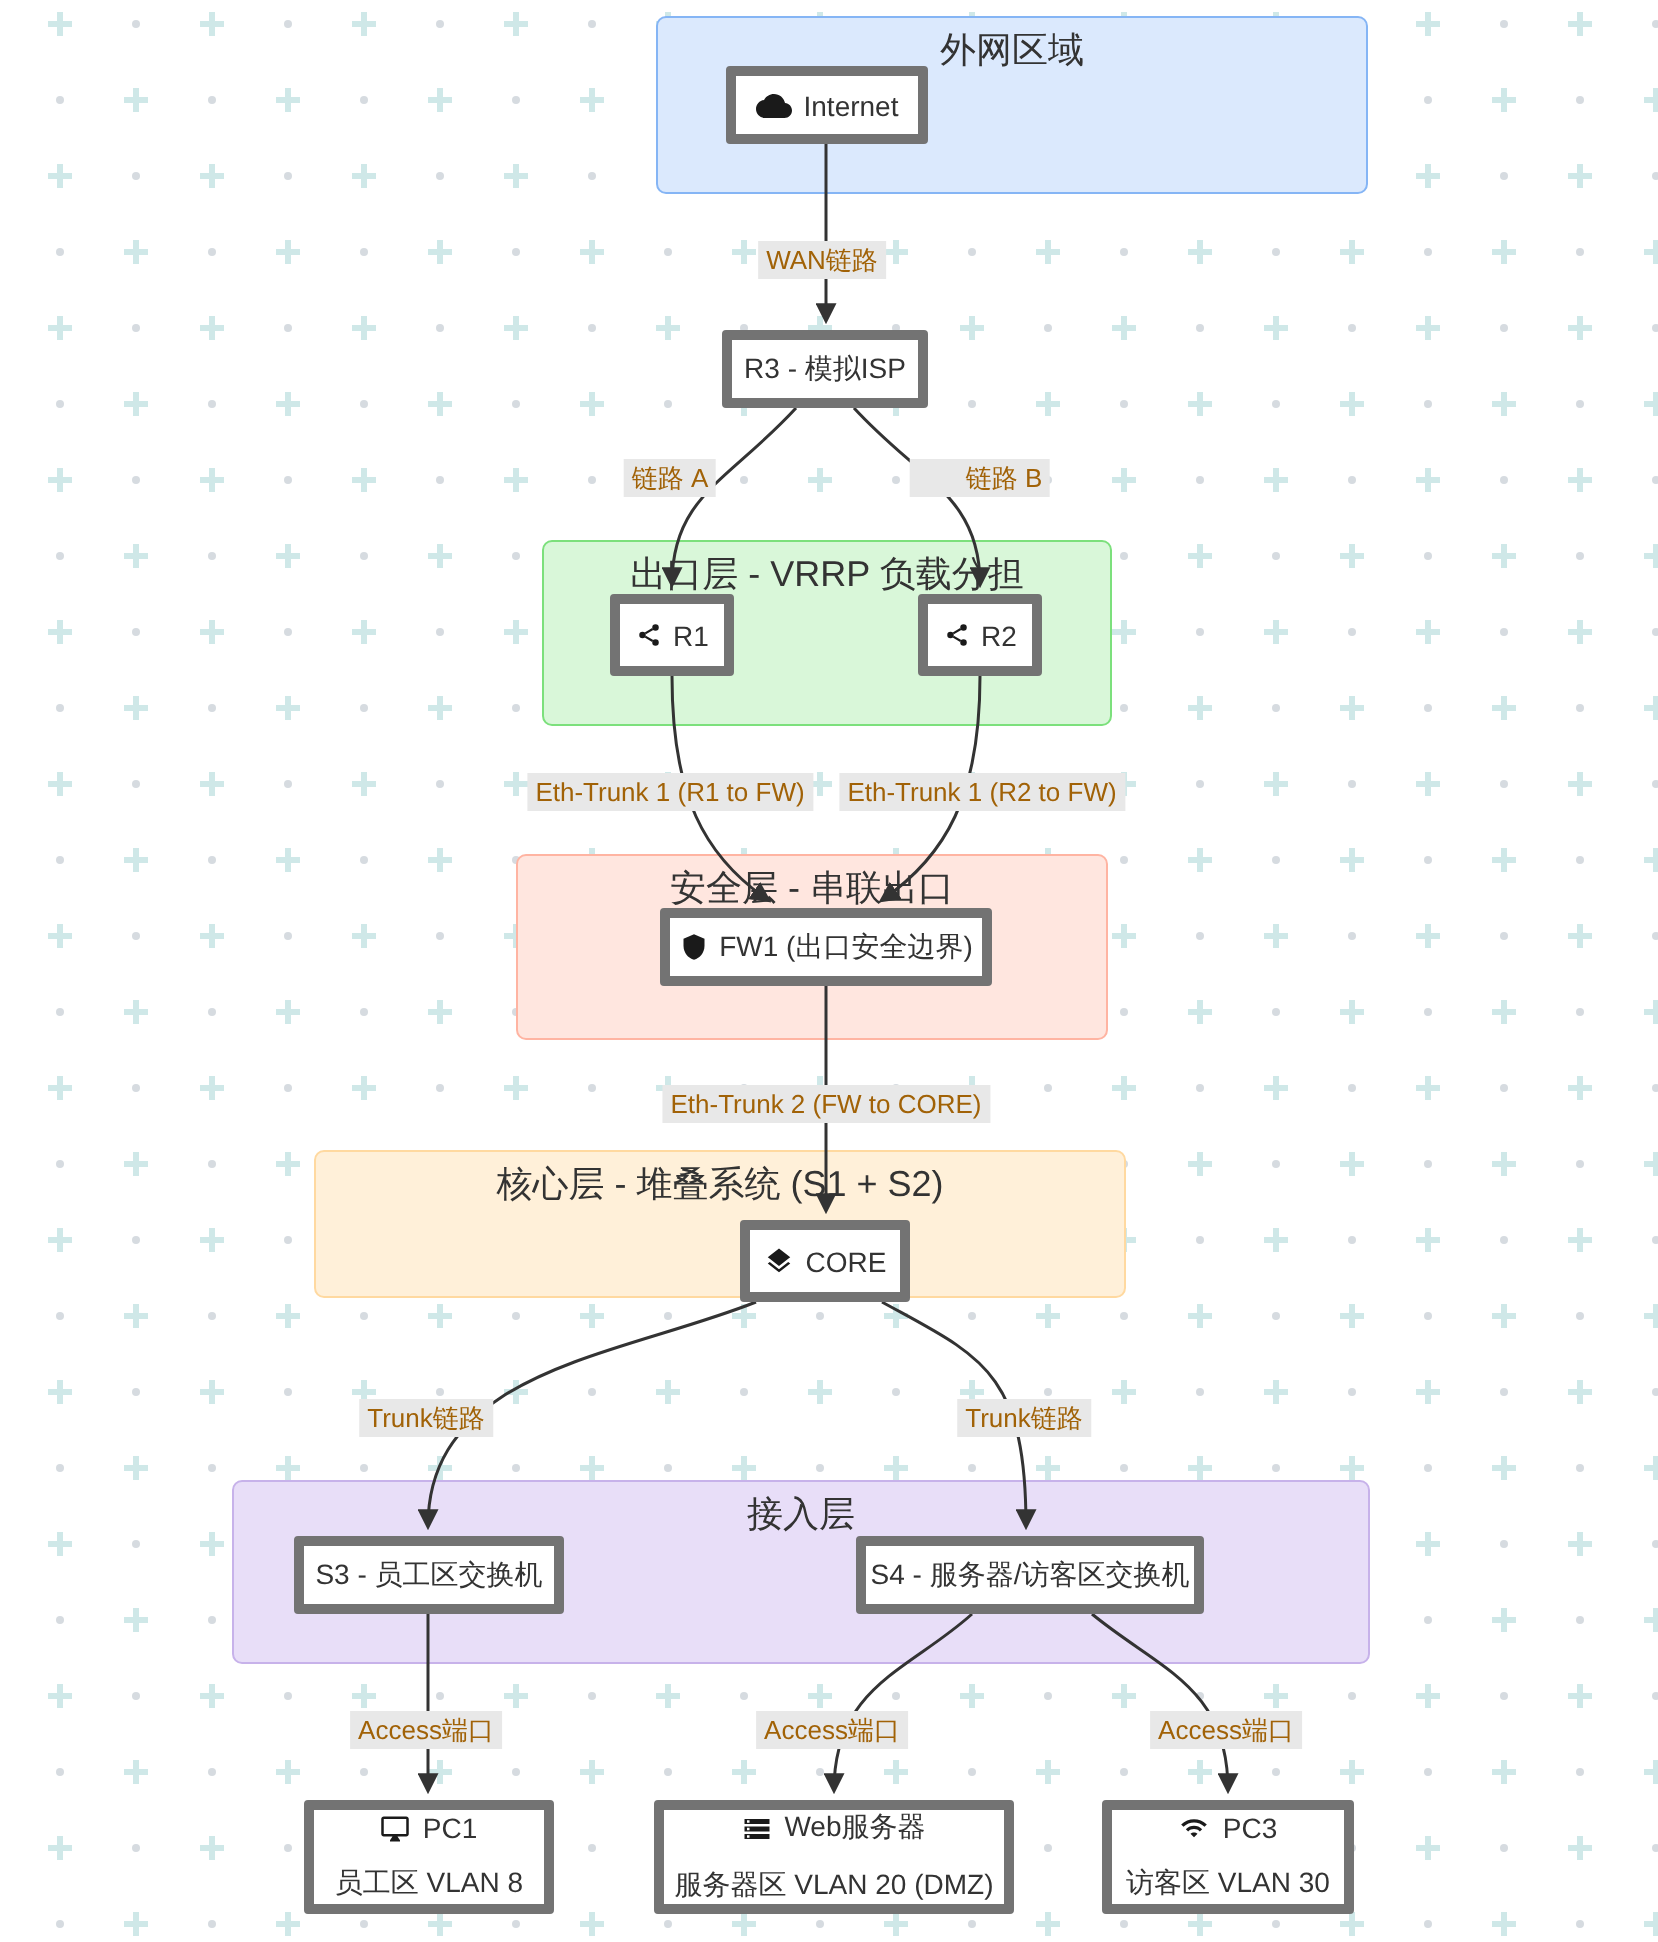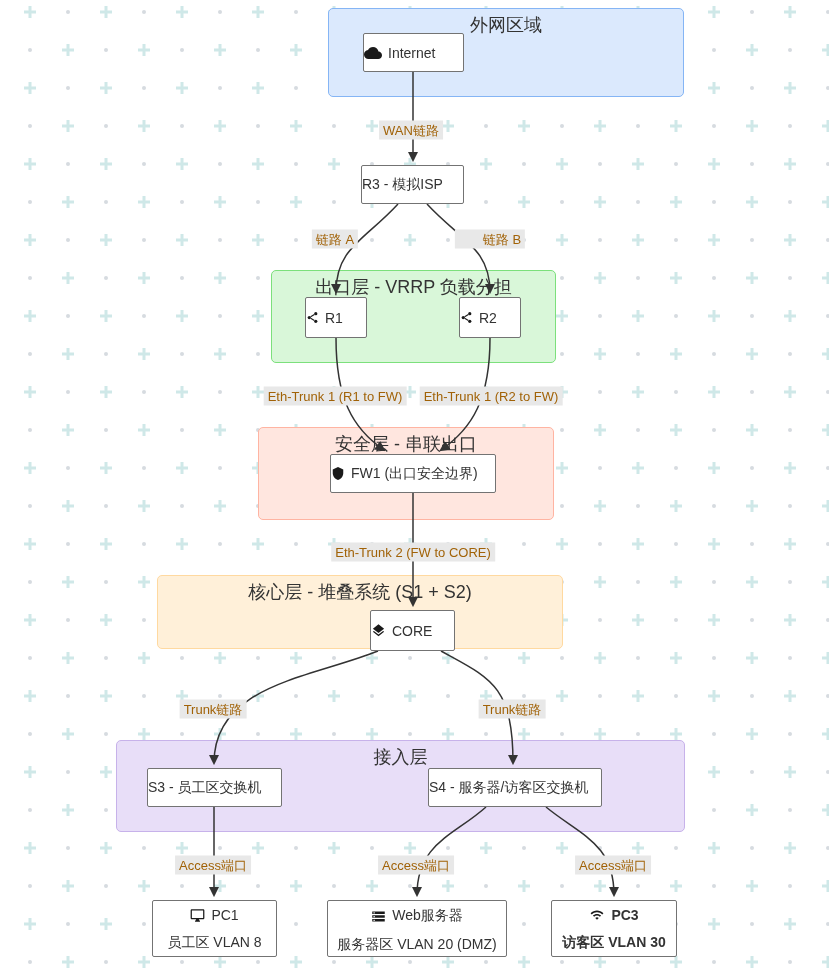--- a/index.html
+++ b/index.html
@@ -36,25 +36,25 @@
     color:#a16207;
     font-size:13px;
     line-height:17px;
     padding:1px 4px;
     white-space:nowrap;
     z-index:3;
   }
   .node {
     position:absolute;
     background:#ffffff;
-    border:1px solid #737373;
+    border:5px solid #737373;
     border-radius:2px;
     display:flex;
     align-items:center;
-    justify-content:flex-start;
+    justify-content:center;
     gap:6px;
     font-size:14px;
     color:#333333;
     white-space:nowrap;
     z-index:4;
   }
   .node.two-line { flex-direction:column; gap:11px; padding:6px 4px; }
   .node .row { display:flex; align-items:center; justify-content:center; gap:6px; }
   .icon { display:inline-flex; align-items:center; }
   .icon svg { display:block; }
@@ -228,21 +228,21 @@
             <path d="M2 20h20v-4H2v4zm2-3h2v2H4v-2zM2 4v4h20V4H2zm4 3H4V5h2v2zm-4 7h20v-4H2v4zm2-3h2v2H4v-2z" fill="#1a1a1a"></path>
           </svg>
       </span>
       <span>Web服务器</span>
     </span>
     <span class="row">
       <span>服务器区 VLAN 20 (DMZ)</span>
     </span>
   </div>
 
-  <div class="node two-line" style="left:551px;top:900px;width:126px;height:57px;font-weight:bold;">
+  <div class="node two-line" style="left:551px;top:900px;width:126px;height:57px;">
     <span class="row">
       <span class="icon">
         <svg width="16" height="14" viewBox="0 0 24 24">
             <path d="M1 9l2 2c4.97-4.97 13.03-4.97 18 0l2-2C16.93 2.93 7.08 2.93 1 9zm8 8l3 3 3-3c-1.65-1.66-4.34-1.66-6 0zm-4-4l2 2c2.76-2.76 7.24-2.76 10 0l2-2C15.14 9.14 8.87 9.14 5 13z" fill="#1a1a1a"></path>
           </svg>
       </span>
       <span>PC3</span>
     </span>
     <span class="row">
       <span>访客区 VLAN 30</span>

